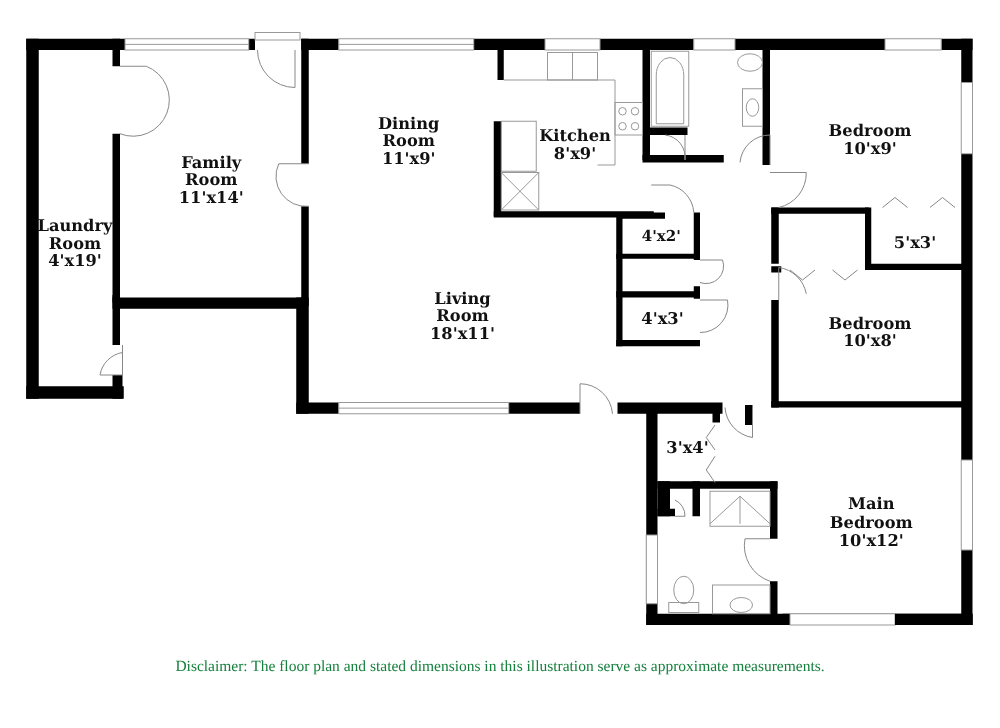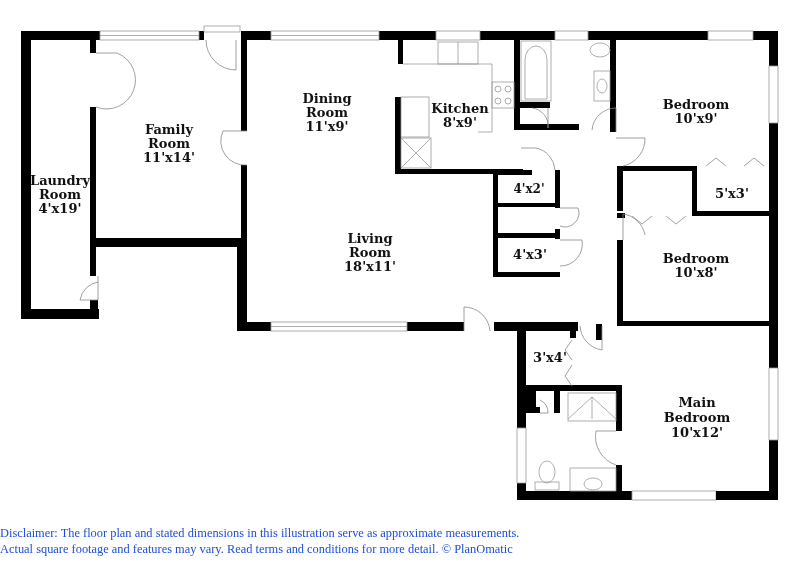--- a/index.html
+++ b/index.html
@@ -4,21 +4,21 @@
 <style>
   html,body{margin:0;padding:0;background:#fff;}
   body{width:800px;height:582px;position:relative;overflow:hidden;font-family:"DejaVu Serif","Liberation Serif",serif;}
   #plan{position:absolute;left:0;top:0;width:800px;height:582px;}
   .wall{fill:#000;}
   .win{fill:#fff;stroke:#999;stroke-width:0.8;}
   .fix{fill:none;stroke:#999;stroke-width:0.8;}
   .door{fill:none;stroke:#888;stroke-width:0.8;}
   .lbl{font-family:"DejaVu Serif","Liberation Serif",serif;font-weight:bold;font-size:13px;fill:#111;text-anchor:middle;}
   .lbl-sm{font-size:12px;}
-  #disclaimer{position:absolute;left:0;width:800px;top:525px;font-family:"Liberation Serif","DejaVu Serif",serif;font-size:12.4px;line-height:16px;color:#1d4ed8;}
+  #disclaimer{position:absolute;left:0;width:800px;top:525px;text-align:center;font-family:"Liberation Serif","DejaVu Serif",serif;font-size:12.4px;line-height:16px;color:#15803d;}
 </style>
 </head>
 <body>
 
 <svg id="plan" viewBox="0 0 800 582" xmlns="http://www.w3.org/2000/svg">
 
   <g>
 
     <rect class="wall" x="21" y="31" width="79" height="9"></rect>
     <rect class="wall" x="21" y="31" width="10" height="288"></rect>
@@ -215,14 +215,13 @@
     <g>
       <text class="lbl" x="697" y="407">Main</text>
       <text class="lbl" x="697" y="422">Bedroom</text>
       <text class="lbl" x="697" y="437">10'x12'</text>
     </g>
   </g>
 </svg>
 
 <div id="disclaimer">
   <div>Disclaimer: The floor plan and stated dimensions in this illustration serve as approximate measurements.</div>
-  <div>Actual square footage and features may vary. Read terms and conditions for more detail. © PlanOmatic</div>
 </div>
 
 </body></html>

